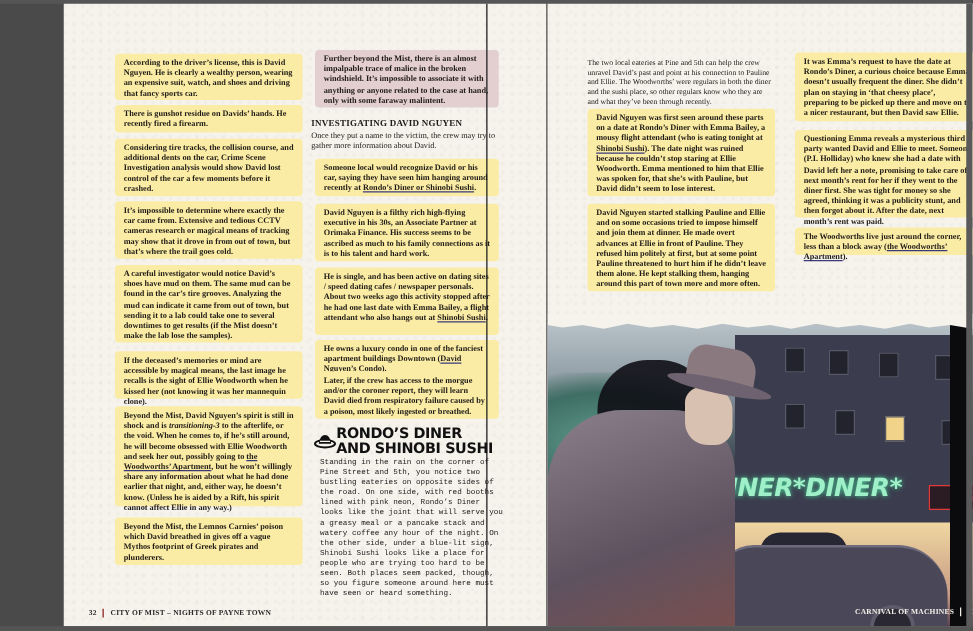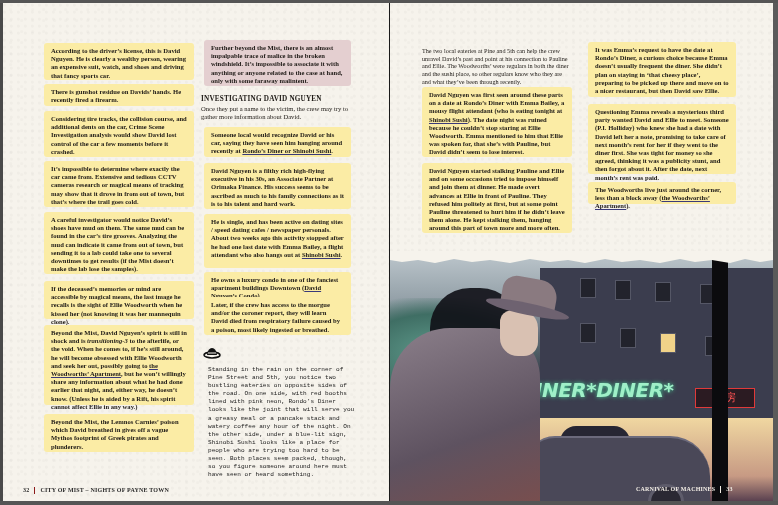--- a/index.html
+++ b/index.html
@@ -8,20 +8,21 @@
   .frame-top { position: absolute; left: 0; top: 0; width: 778px; height: 3px; background: #555; }
   .frame-bottom { position: absolute; left: 0; bottom: 0; width: 778px; height: 4px; background: #555; }
   .page {
     position: absolute; top: 3px; height: 498px;
     background: #f6f3ec;
     background-image:
       radial-gradient(circle at 20% 30%, rgba(0,0,0,0.025) 0 1px, transparent 2px),
       radial-gradient(circle at 70% 60%, rgba(0,0,0,0.02) 0 1px, transparent 2px);
     background-size: 7px 7px, 11px 11px;
     overflow: hidden;
+    margin-left: 48px;
   }
   .page-left { left: 3px; width: 386px; }
   .page-right { left: 390px; width: 383px; }
   .gutter { position: absolute; left: 389px; top: 3px; width: 1px; height: 498px; background: #1a1a1a; }
   .right-edge { position: absolute; left: 773px; top: 3px; width: 5px; height: 498px; background: #5a5a5a; }
 
   .box {
     position: absolute; background: #fbeca5; border-radius: 3px;
     padding: 4px 7px; font-size: 6.6px; line-height: 8.2px; font-weight: bold;
     color: #1f1b17;
@@ -110,20 +111,24 @@
   </div>
   <div class="box" style="left:201px;top:294px;width:147px;height:38px;">
     <span>Later, if the crew has access to the morgue and/or the coroner report, they will learn David died from respiratory failure caused by a poison, most likely ingested or breathed.</span>
   </div>
 
   <svg style="position:absolute;left:200px;top:343px;" width="18" height="14" viewBox="0 0 18 14">
     <ellipse cx="9" cy="9" rx="8" ry="3" fill="none" stroke="#111" stroke-width="1.6"></ellipse>
     <path d="M4 9 Q5 2 9 2 Q13 2 14 9" fill="#111"></path>
     <path d="M5 7 L13 7" stroke="#f6f3ec" stroke-width="1"></path>
   </svg>
+  <div class="bighead" style="left:218px;top:337px;">
+    <div>RONDO’S DINER</div>
+    <div>AND SHINOBI SUSHI</div>
+  </div>
   <div class="mono" style="left:205px;top:363px;width:148px;">Standing in the rain on the corner of Pine Street and 5th, you notice two bustling eateries on opposite sides of the road. On one side, with red booths lined with pink neon, Rondo’s Diner looks like the joint that will serve you a greasy meal or a pancake stack and watery coffee any hour of the night. On the other side, under a blue-lit sign, Shinobi Sushi looks like a place for people who are trying too hard to be seen. Both places seem packed, though, so you figure someone around here must have seen or heard something.</div>
 
   <div class="footer" style="left:20px;top:484px;">
     <span>32</span><span class="bar"></span><span>CITY OF MIST – NIGHTS OF PAYNE TOWN</span>
   </div>
 </div>
 
 <div class="gutter"></div>
 
 <div class="page page-right">

